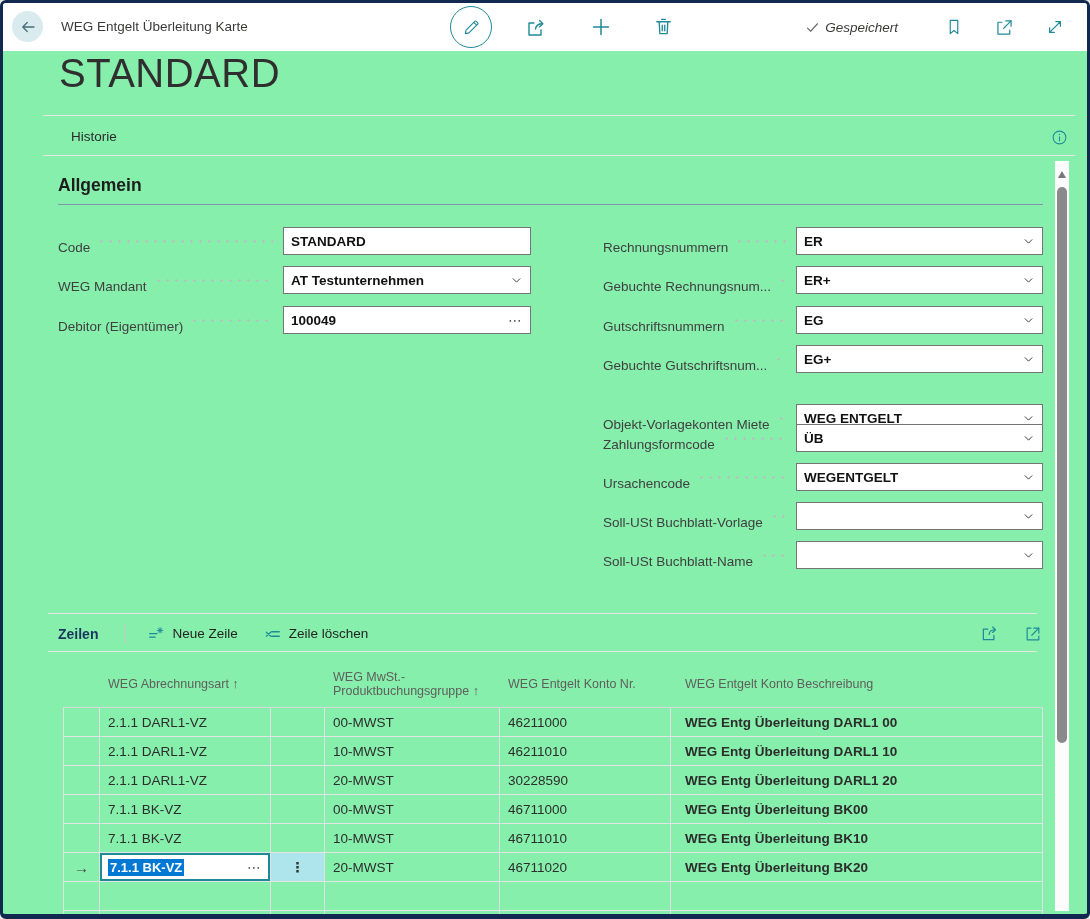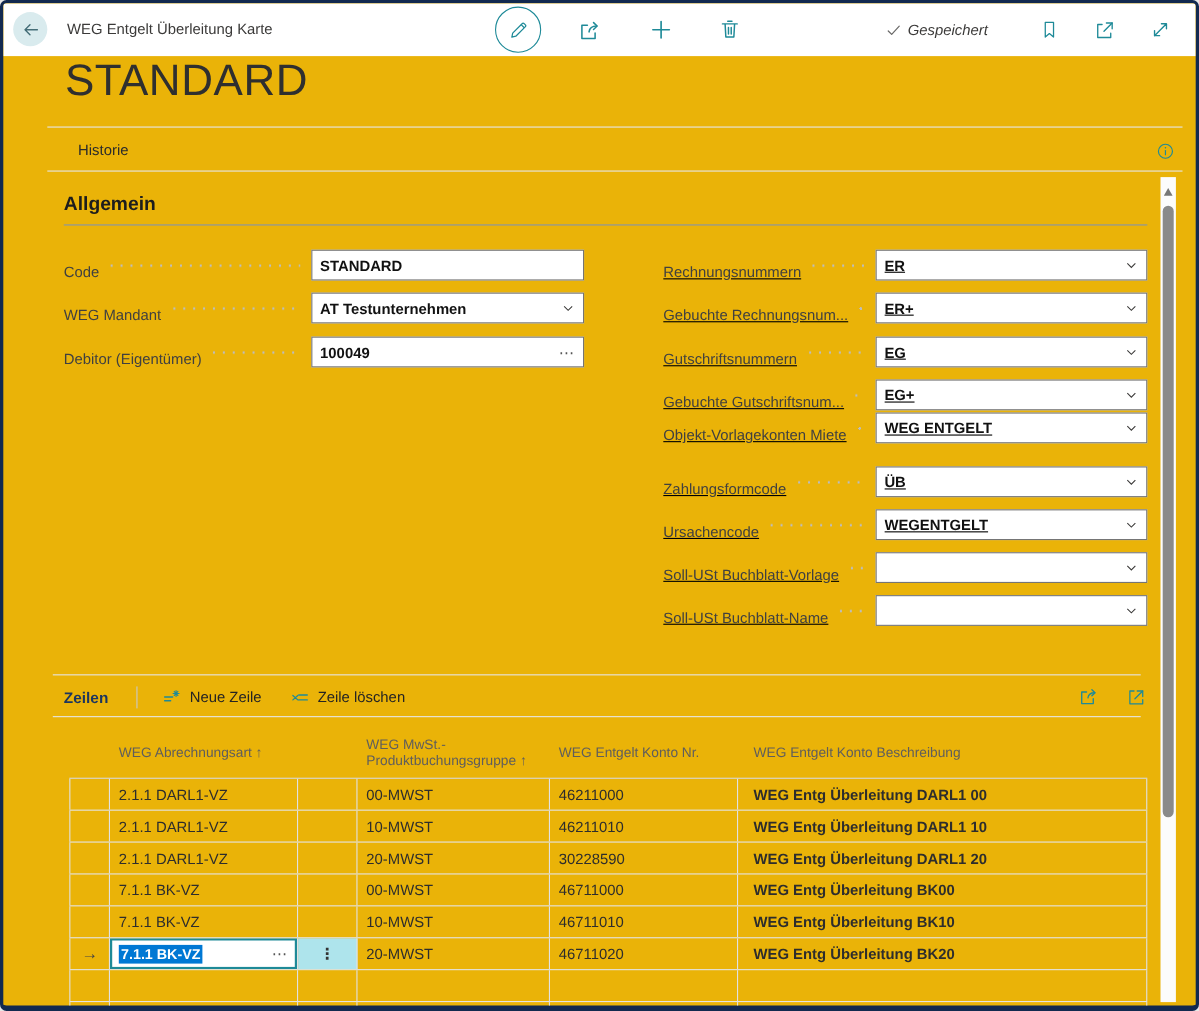--- a/index.html
+++ b/index.html
@@ -1,21 +1,21 @@
 <!DOCTYPE html>
 <html><head>
 <meta charset="utf-8">
 <style>
   * { box-sizing: border-box; }
   html,body { margin:0; padding:0; background:#e8e8e8; }
   body { width:1090px; height:919px; font-family:"Liberation Sans","DejaVu Sans",sans-serif; }
 
   .window {
     position:absolute; left:0; top:0; width:1090px; height:919px;
-    background:#eab308; border:3px solid #12294F; border-bottom-width:5px; border-radius:6px; overflow:hidden;
+    background:#86efac; border:3px solid #12294F; border-bottom-width:5px; border-radius:6px; overflow:hidden;
   }
 
   
   .topbar { position:absolute; left:0; top:0; width:100%; height:48px; background:#fff; }
   .back-btn {
     position:absolute; left:9px; top:8px; width:31px; height:31px; border-radius:50%;
     background:#d9ebee; color:#456e78; display:flex; align-items:center; justify-content:center; cursor:pointer;
   }
   .page-caption { position:absolute; left:58px; top:16px; font-size:13.5px; color:#3b3a39; }
   .icon-btn { color:#1E8A98; display:flex; align-items:center; justify-content:center; cursor:pointer; background:none; border:none; padding:0; }
@@ -39,21 +39,21 @@
   .menubar-item { position:absolute; left:68px; top:126px; font-size:13.5px; color:#2b2b2b; cursor:pointer; }
   .info-icon { position:absolute; left:1048px; top:126px; width:17px; height:17px; color:#1E8A98; }
 
   
   .section-heading { position:absolute; left:55px; top:172px; font-size:17.5px; font-weight:700; color:#1d1d1d; }
   .section-underline { position:absolute; left:55px; top:201px; width:985px; height:1px; background:#8293ad; }
 
   
   .field-row { position:absolute; display:flex; align-items:flex-end; height:28px; }
   .field-row.col-l { left:55px;  width:473px; }
-  .field-row.col-r { left:600px; width:440px;text-decoration:underline; }
+  .field-row.col-r { left:600px; width:440px; }
   .field-label { font-size:13.5px; color:#404040; white-space:nowrap; flex:none; }
   .dots { flex:1; height:3px; align-self:center; margin:0 10px 0 7px;
     background-image:radial-gradient(circle,#bdbdbd 1.1px,transparent 1.3px);
     background-size:9px 3px; background-repeat:repeat-x; background-position:0 50%; }
   .field-box {
     flex:none; width:248px; height:28px; border:1px solid #757575; background:#fff;
     display:flex; align-items:center; padding:0 7px; cursor:text;
   }
   .col-r .field-box { width:247px; }
   .field-value { flex:1; font-size:13.5px; font-weight:700; color:#111; white-space:nowrap; overflow:hidden; }
@@ -239,21 +239,21 @@
   <div class="field-row col-r" style="top:342px">
     <span class="field-label">Gebuchte Gutschriftsnum...</span>
       <span class="dots"></span>
     <div class="field-box">
         <span class="field-value">EG+</span>
       <svg class="chevron" width="13" height="13" viewBox="0 0 16 16" fill="none" stroke="currentColor" stroke-width="1.2">
           <path d="M3.5 5.5L8 10l4.5-4.5"></path>
         </svg>
     </div>
   </div>
-  <div class="field-row col-r" style="top:372px">
+  <div class="field-row col-r" style="top:401px">
     <span class="field-label">Objekt-Vorlagekonten Miete</span>
       <span class="dots"></span>
     <div class="field-box">
         <span class="field-value">WEG ENTGELT</span>
       <svg class="chevron" width="13" height="13" viewBox="0 0 16 16" fill="none" stroke="currentColor" stroke-width="1.2">
           <path d="M3.5 5.5L8 10l4.5-4.5"></path>
         </svg>
     </div>
   </div>
   <div class="field-row col-r" style="top:421px">

